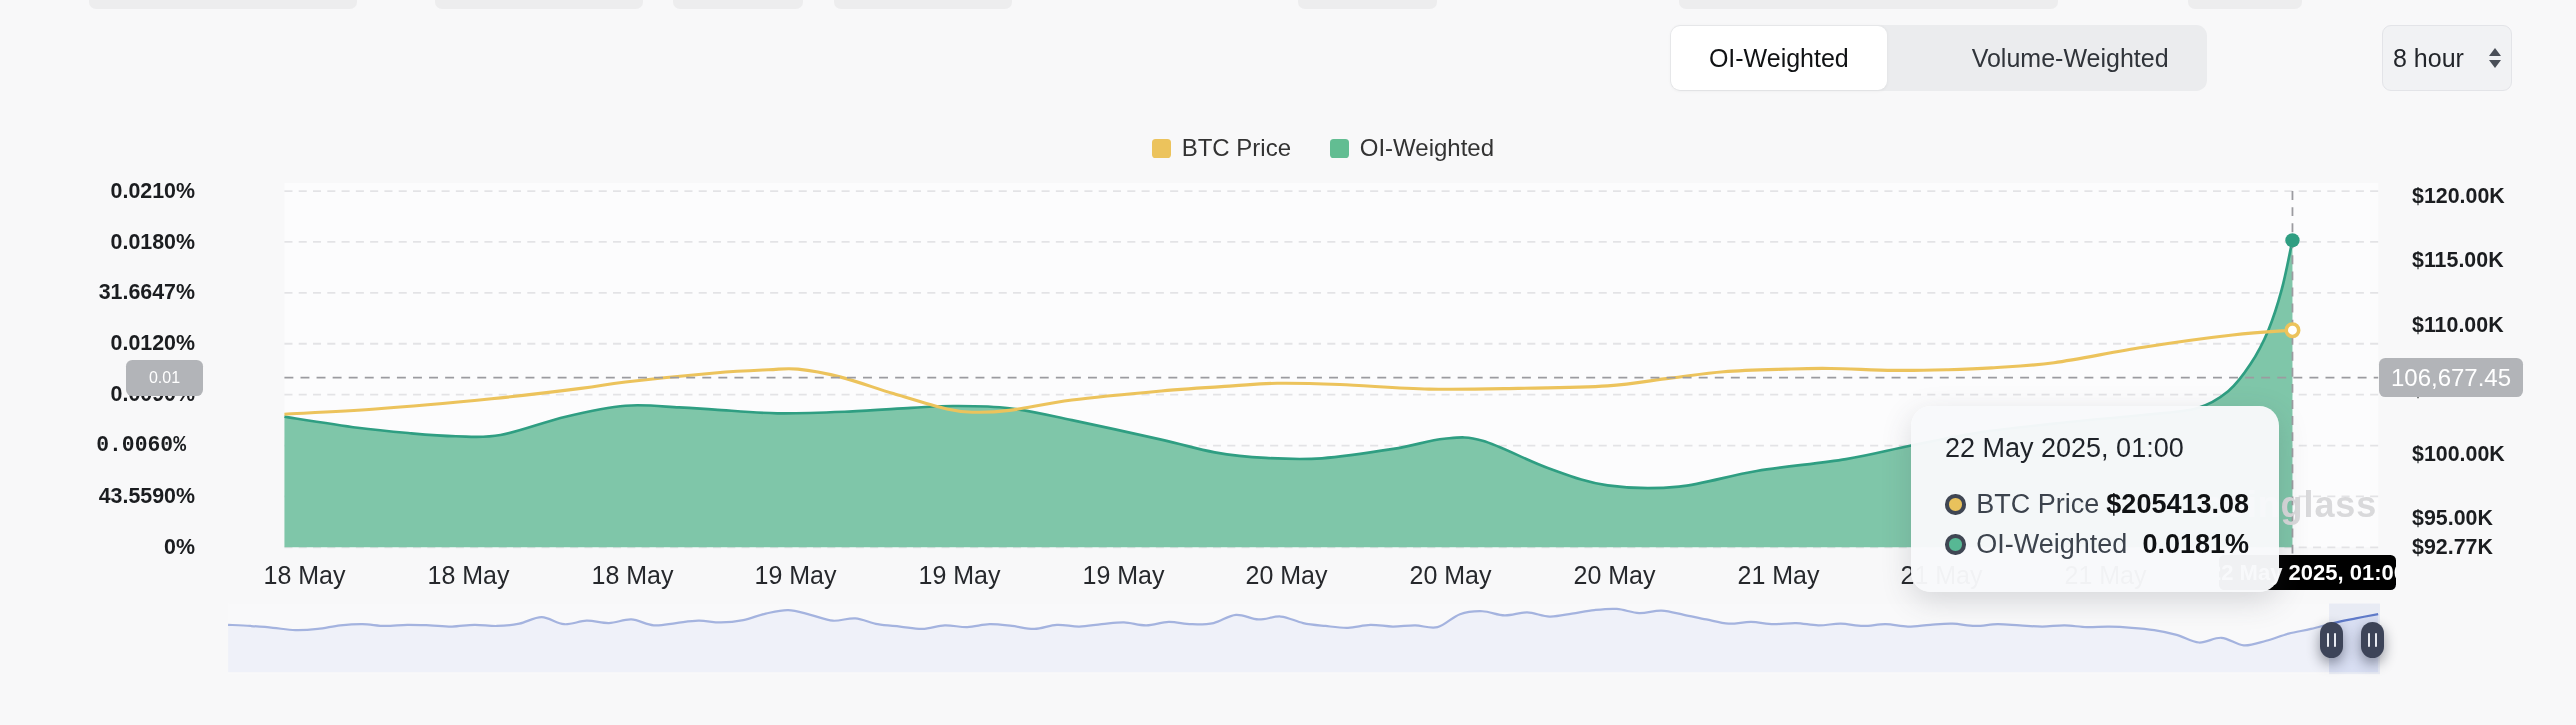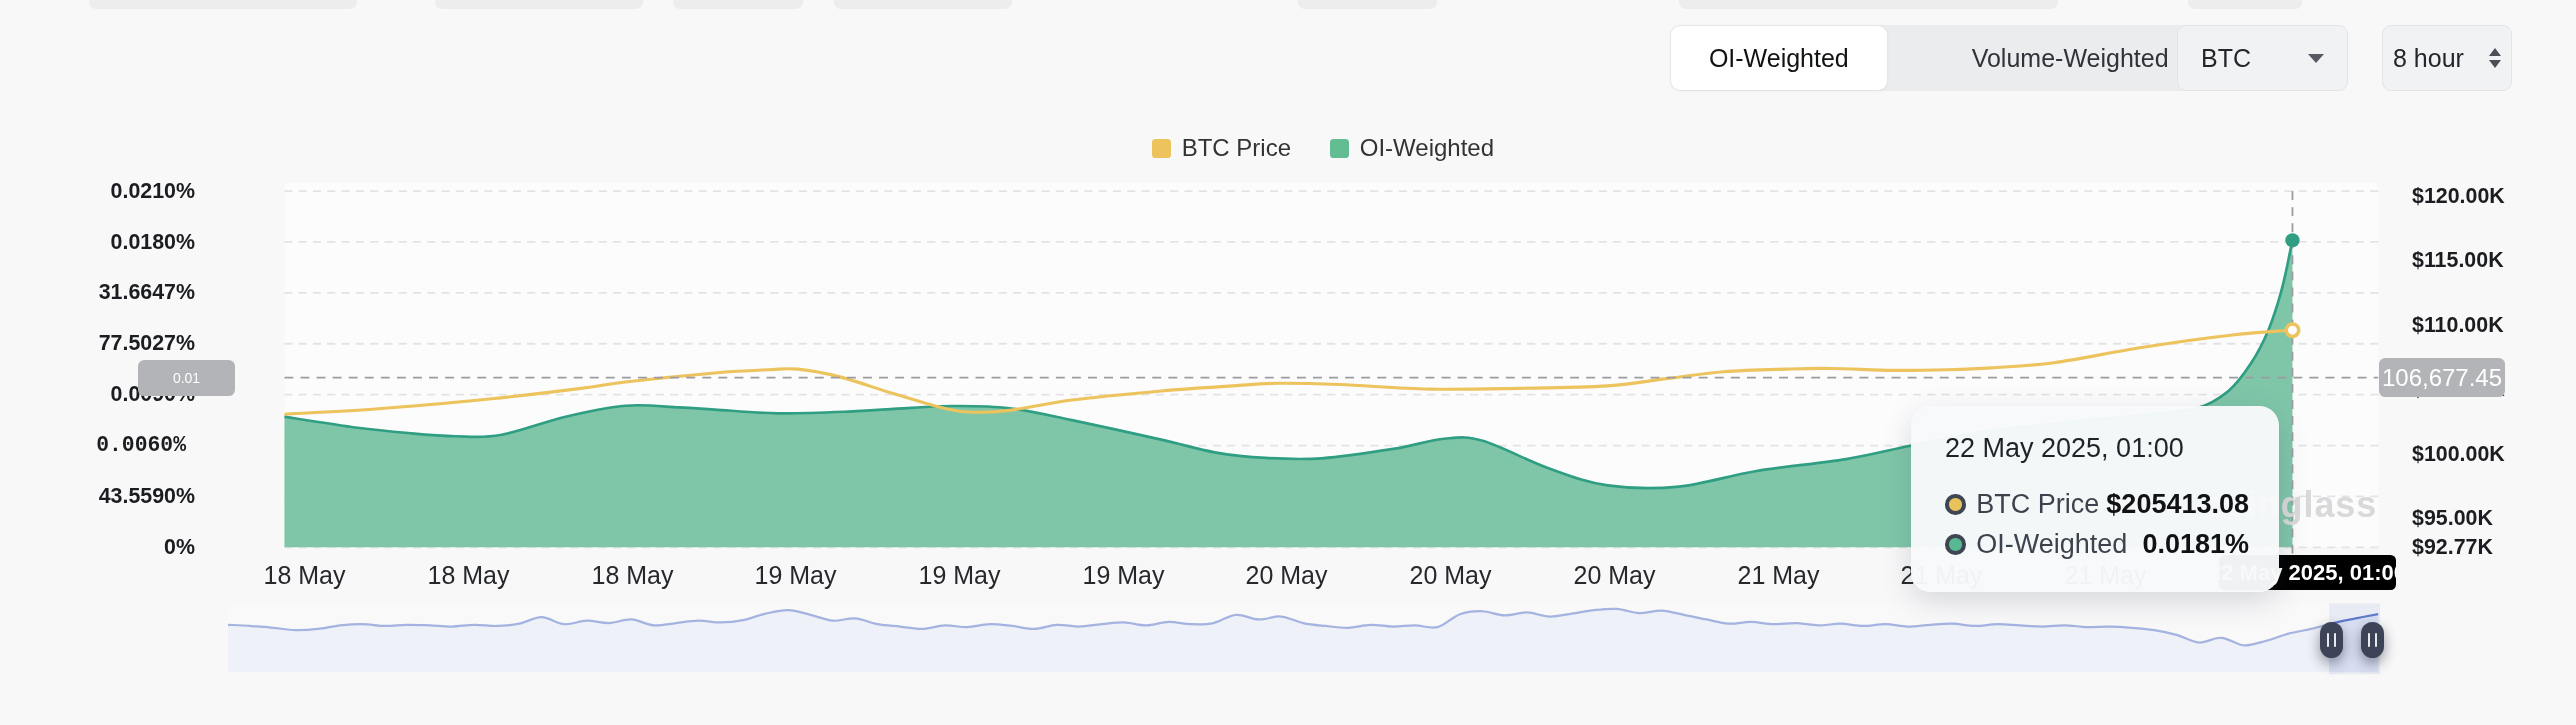--- a/index.html
+++ b/index.html
@@ -30,22 +30,22 @@
   .legend{position:absolute;left:1152px;top:134px;display:flex;align-items:center;gap:39px;}
   .legend-item{display:flex;align-items:center;gap:10.7px;font-size:24px;color:#333;}
   .swatch{width:19px;height:19px;border-radius:3.6px;}
   
   .ylab-left{position:absolute;width:134px;text-align:right;font-size:21.4px;font-weight:700;color:#1b1d20;}
   .ylab-right{position:absolute;left:2412px;width:179px;text-align:left;font-size:21.4px;font-weight:700;color:#1b1d20;}
   .xlab{position:absolute;width:125px;text-align:center;font-size:25px;color:#26282c;}
   
   .axis-badge{position:absolute;background:#b2b4b8;color:#fff;border-radius:6.3px;display:flex;
               align-items:center;justify-content:center;z-index:6;}
-  .badge-left{left:138px;top:360px;width:97px;height:36px;font-size:14px;}
-  .badge-right{left:2379px;top:358px;width:126px;height:39px;font-size:24px;}
+  .badge-left{left:126px;top:360px;width:77px;height:36px;font-size:16px;}
+  .badge-right{left:2379px;top:358px;width:144px;height:39px;font-size:24px;}
   .badge-x{position:absolute;left:2219px;top:555px;width:177px;height:35px;background:#000;color:#fff;
            border-radius:5.4px;display:flex;align-items:center;justify-content:center;
            font-size:22px;font-weight:700;z-index:8;white-space:nowrap;overflow:hidden;}
   
   .watermark{position:absolute;left:2203px;top:484px;font-size:36px;font-weight:700;color:#d9d9db;
              letter-spacing:0.9px;z-index:4;}
   
   .tooltip{position:absolute;left:1911px;top:406px;width:368px;height:186px;background:rgba(248,249,251,.97);
            border-radius:19.7px;box-shadow:0 9px 30px rgba(60,64,80,.18);z-index:10;box-sizing:border-box;
            padding:27px 30px 0 34px;}
@@ -73,24 +73,20 @@
   <div class="toppill" style="left:1298px;width:139px"></div>
   <div class="toppill" style="left:1679px;width:379px"></div>
   <div class="toppill" style="left:2188px;width:114px"></div>
 
 
   <div class="segmented">
     <div class="seg-opt active">OI-Weighted</div>
     <div class="seg-opt">Volume-Weighted</div>
   </div>
 
-  <div class="selectbox sel-symbol">
-    <span>BTC</span>
-    <span class="caret-down"></span>
-  </div>
 
   <div class="selectbox sel-interval">
     <span>8 hour</span>
     <span class="updown">
       <span class="tri-up"></span>
         <span class="tri-down"></span>
     </span>
   </div>
 
   <div class="legend">
@@ -125,21 +121,21 @@
       <path d="M255 699.78C259.2 700.0 271.7 700.5 280.0833333333333 701.1C288.4 701.7 296.8 702.3 305.1666666666667 703.1C313.5 703.9 321.9 705.5 330.25 705.7C338.6 705.9 347.0 705.3 355.3333333333333 704.4C363.7 703.5 372.1 701.3 380.4166666666667 700.4C388.8 699.6 397.1 699.0 405.5 699.1C413.9 699.2 422.2 701.0 430.58333333333337 701.1C438.9 701.2 447.3 699.9 455.66666666666663 699.8C464.0 699.7 472.4 700.1 480.75 700.4C489.1 700.8 497.5 701.9 505.83333333333337 701.8C514.2 701.6 522.6 699.9 530.9166666666667 699.8C539.3 699.7 547.6 701.3 556 701.1C564.4 700.9 572.7 700.1 581.0833333333333 698.5C589.4 696.8 597.8 691.1 606.1666666666667 691.2C614.5 691.3 622.9 698.5 631.25 699.1C639.6 699.8 648.0 695.4 656.3333333333333 695.2C664.7 694.9 673.1 698.0 681.4166666666667 697.8C689.8 697.6 698.1 693.4 706.5 693.8C714.9 694.3 723.2 699.8 731.5833333333333 700.4C739.9 701.1 748.3 698.7 756.6666666666667 697.8C765.0 696.9 773.4 695.3 781.75 695.2C790.1 695.0 798.5 697.3 806.8333333333334 697.1C815.2 697.0 823.6 696.1 831.9166666666666 694.5C840.3 692.9 848.6 689.1 857 687.2C865.4 685.4 873.7 683.1 882.0833333333334 683.3C890.4 683.5 898.8 686.6 907.1666666666666 688.6C915.5 690.5 923.9 694.5 932.25 695.2C940.6 695.8 949.0 691.9 957.3333333333334 692.5C965.7 693.2 974.1 697.6 982.4166666666666 699.1C990.8 700.7 999.1 700.9 1007.5 701.8C1015.9 702.6 1024.2 704.6 1032.5833333333335 704.4C1040.9 704.2 1049.3 700.8 1057.6666666666665 700.4C1066.0 700.1 1074.4 702.6 1082.75 702.4C1091.1 702.2 1099.5 699.3 1107.8333333333335 699.1C1116.2 698.9 1124.6 700.2 1132.9166666666665 701.1C1141.3 702.0 1149.6 704.6 1158 704.4C1166.4 704.2 1174.7 700.2 1183.0833333333335 699.8C1191.4 699.3 1199.8 701.9 1208.1666666666665 701.8C1216.5 701.6 1224.9 699.9 1233.25 699.1C1241.6 698.4 1250.0 696.9 1258.3333333333335 697.1C1266.7 697.4 1275.1 700.6 1283.4166666666667 700.4C1291.8 700.3 1300.1 696.7 1308.5 696.5C1316.9 696.3 1325.2 698.9 1333.5833333333333 699.1C1341.9 699.3 1350.3 699.6 1358.6666666666667 697.8C1367.0 696.0 1375.4 689.2 1383.75 688.6C1392.1 687.9 1400.5 693.5 1408.8333333333333 693.8C1417.2 694.2 1425.6 689.9 1433.9166666666667 690.5C1442.3 691.2 1450.6 696.0 1459 697.8C1467.4 699.6 1475.7 700.2 1484.0833333333333 701.1C1492.4 702.0 1500.8 703.3 1509.1666666666667 703.1C1517.5 702.9 1525.9 700.0 1534.25 699.8C1542.6 699.6 1551.0 701.6 1559.3333333333333 701.8C1567.7 701.9 1576.1 700.3 1584.4166666666667 700.4C1592.8 700.6 1601.1 704.5 1609.5 702.4C1617.9 700.3 1626.2 690.9 1634.5833333333333 687.9C1642.9 684.9 1651.3 684.4 1659.6666666666667 684.6C1668.0 684.8 1676.4 689.0 1684.75 689.2C1693.1 689.4 1701.5 685.7 1709.8333333333333 685.9C1718.2 686.1 1726.6 690.3 1734.9166666666667 690.5C1743.3 690.8 1751.6 688.5 1760 687.2C1768.4 686.0 1776.7 684.2 1785.0833333333333 683.3C1793.4 682.4 1801.8 681.4 1810.1666666666667 682.0C1818.5 682.5 1826.9 686.3 1835.25 686.6C1843.6 686.9 1852.0 683.6 1860.3333333333333 683.9C1868.7 684.3 1877.1 686.9 1885.4166666666667 688.6C1893.8 690.2 1902.1 692.2 1910.5 693.8C1918.9 695.5 1927.2 698.0 1935.5833333333333 698.5C1943.9 698.9 1952.3 696.4 1960.6666666666667 696.5C1969.0 696.6 1977.4 698.9 1985.75 699.1C1994.1 699.3 2002.5 697.6 2010.8333333333333 697.8C2019.2 698.0 2027.6 700.3 2035.9166666666667 700.4C2044.3 700.6 2052.6 698.4 2061 698.5C2069.4 698.6 2077.7 701.0 2086.083333333333 701.1C2094.4 701.2 2102.8 699.0 2111.166666666667 699.1C2119.5 699.2 2127.9 701.6 2136.25 701.8C2144.6 701.9 2153.0 700.3 2161.333333333333 699.8C2169.7 699.2 2178.1 698.2 2186.416666666667 698.5C2194.8 698.7 2203.1 701.0 2211.5 701.1C2219.9 701.2 2228.2 699.2 2236.583333333333 699.1C2244.9 699.0 2253.3 700.0 2261.666666666667 700.4C2270.0 700.9 2278.4 701.8 2286.75 701.8C2295.1 701.8 2303.5 700.3 2311.8333333333335 700.4C2320.2 700.6 2328.6 702.2 2336.9166666666665 702.4C2345.3 702.6 2353.6 701.6 2362 701.8C2370.4 701.9 2378.7 702.4 2387.0833333333335 703.1C2395.4 703.7 2403.8 704.4 2412.1666666666665 705.7C2420.5 707.0 2428.9 708.7 2437.25 711.0C2445.6 713.3 2454.0 719.0 2462.3333333333335 719.6C2470.7 720.1 2479.1 713.8 2487.4166666666665 714.3C2495.8 714.8 2504.1 722.3 2512.5 722.9C2520.9 723.4 2529.2 719.8 2537.5833333333335 717.6C2545.9 715.4 2554.3 711.9 2562.6666666666665 709.7C2571.0 707.5 2579.4 706.4 2587.75 704.4C2596.1 702.4 2604.5 699.8 2612.8333333333335 697.8C2621.2 695.8 2629.6 694.2 2637.9166666666665 692.5C2646.3 690.9 2658.8 688.7 2663 687.9" fill="none" stroke="#5d78c8" stroke-width="2.5"></path>
       <rect x="255" y="676" width="2353" height="79" fill="rgba(250,250,251,0.45)"></rect>
       <rect x="2608" y="676" width="57" height="79" fill="rgba(120,144,210,0.12)"></rect>
     </svg>
 
   <div id="labels">
       <div class="ylab-left" style="left: 61px; top: 535px;">0%</div>
       <div class="ylab-left" style="left: 61px; top: 484px;">43.5590%</div>
       <div class="ylab-left" style="left: 52px; top: 433px; font-family: Liberation Mono, monospace;">0.0060%</div>
       <div class="ylab-left" style="left: 61px; top: 382px;">0.0090%</div>
-      <div class="ylab-left" style="left: 61px; top: 331px;">77.5027%</div>
+      <div class="ylab-left" style="left: 61px; top: 331px;">0.0120%</div>
       <div class="ylab-left" style="left: 61px; top: 280px;">31.6647%</div>
       <div class="ylab-left" style="left: 61px; top: 230px;">0.0180%</div>
       <div class="ylab-left" style="left: 61px; top: 179px;">0.0210%</div>
       <div class="ylab-right" style="left: 2412px; top: 184px;">$120.00K</div>
       <div class="ylab-right" style="left: 2412px; top: 248px;">$115.00K</div>
       <div class="ylab-right" style="left: 2412px; top: 313px;">$110.00K</div>
       <div class="ylab-right" style="left: 2412px; top: 377px;">$105.00K</div>
       <div class="ylab-right" style="left: 2412px; top: 442px;">$100.00K</div>
       <div class="ylab-right" style="left: 2412px; top: 506px;">$95.00K</div>
       <div class="ylab-right" style="left: 2412px; top: 535px;">$92.77K</div>

